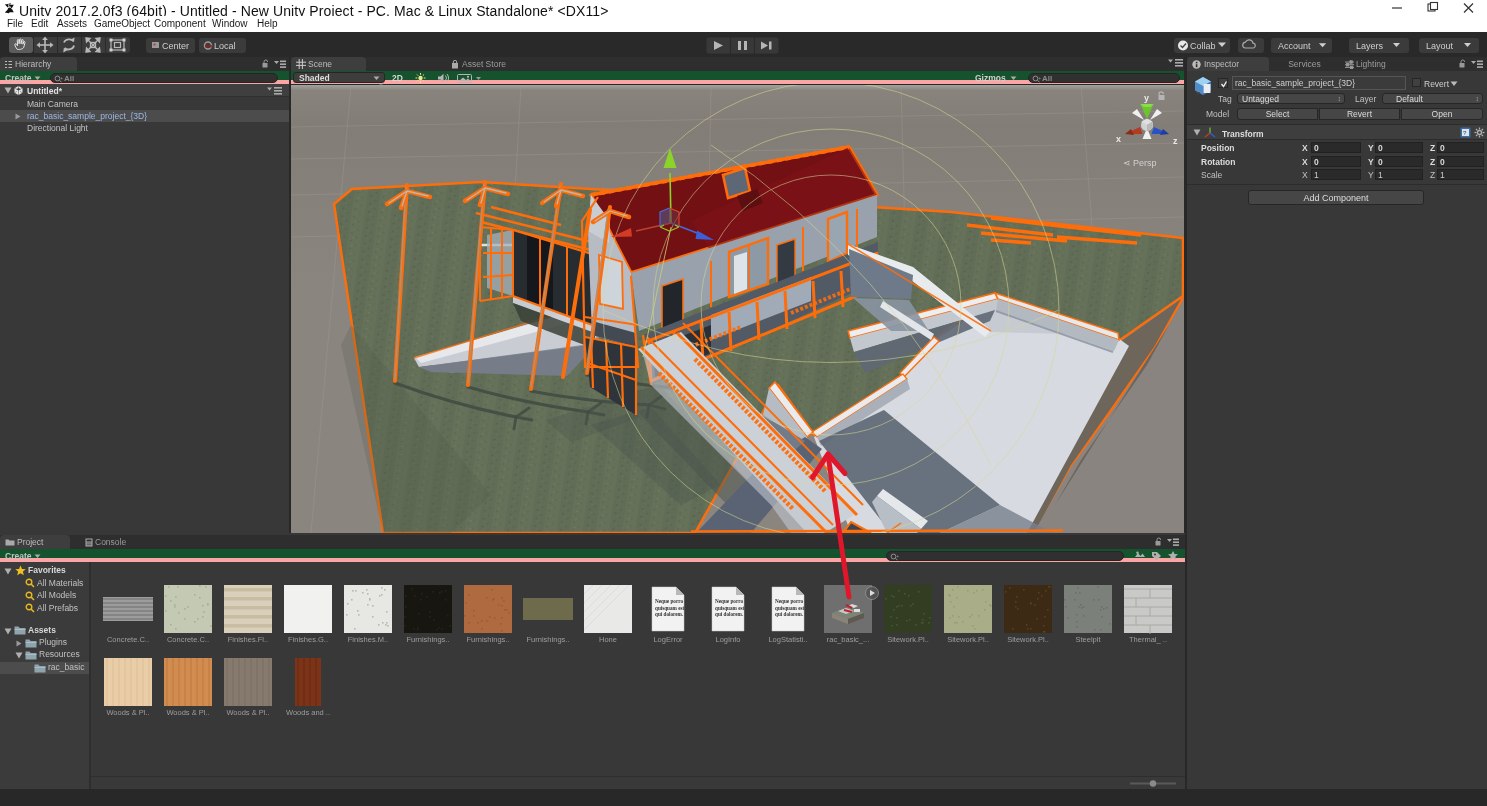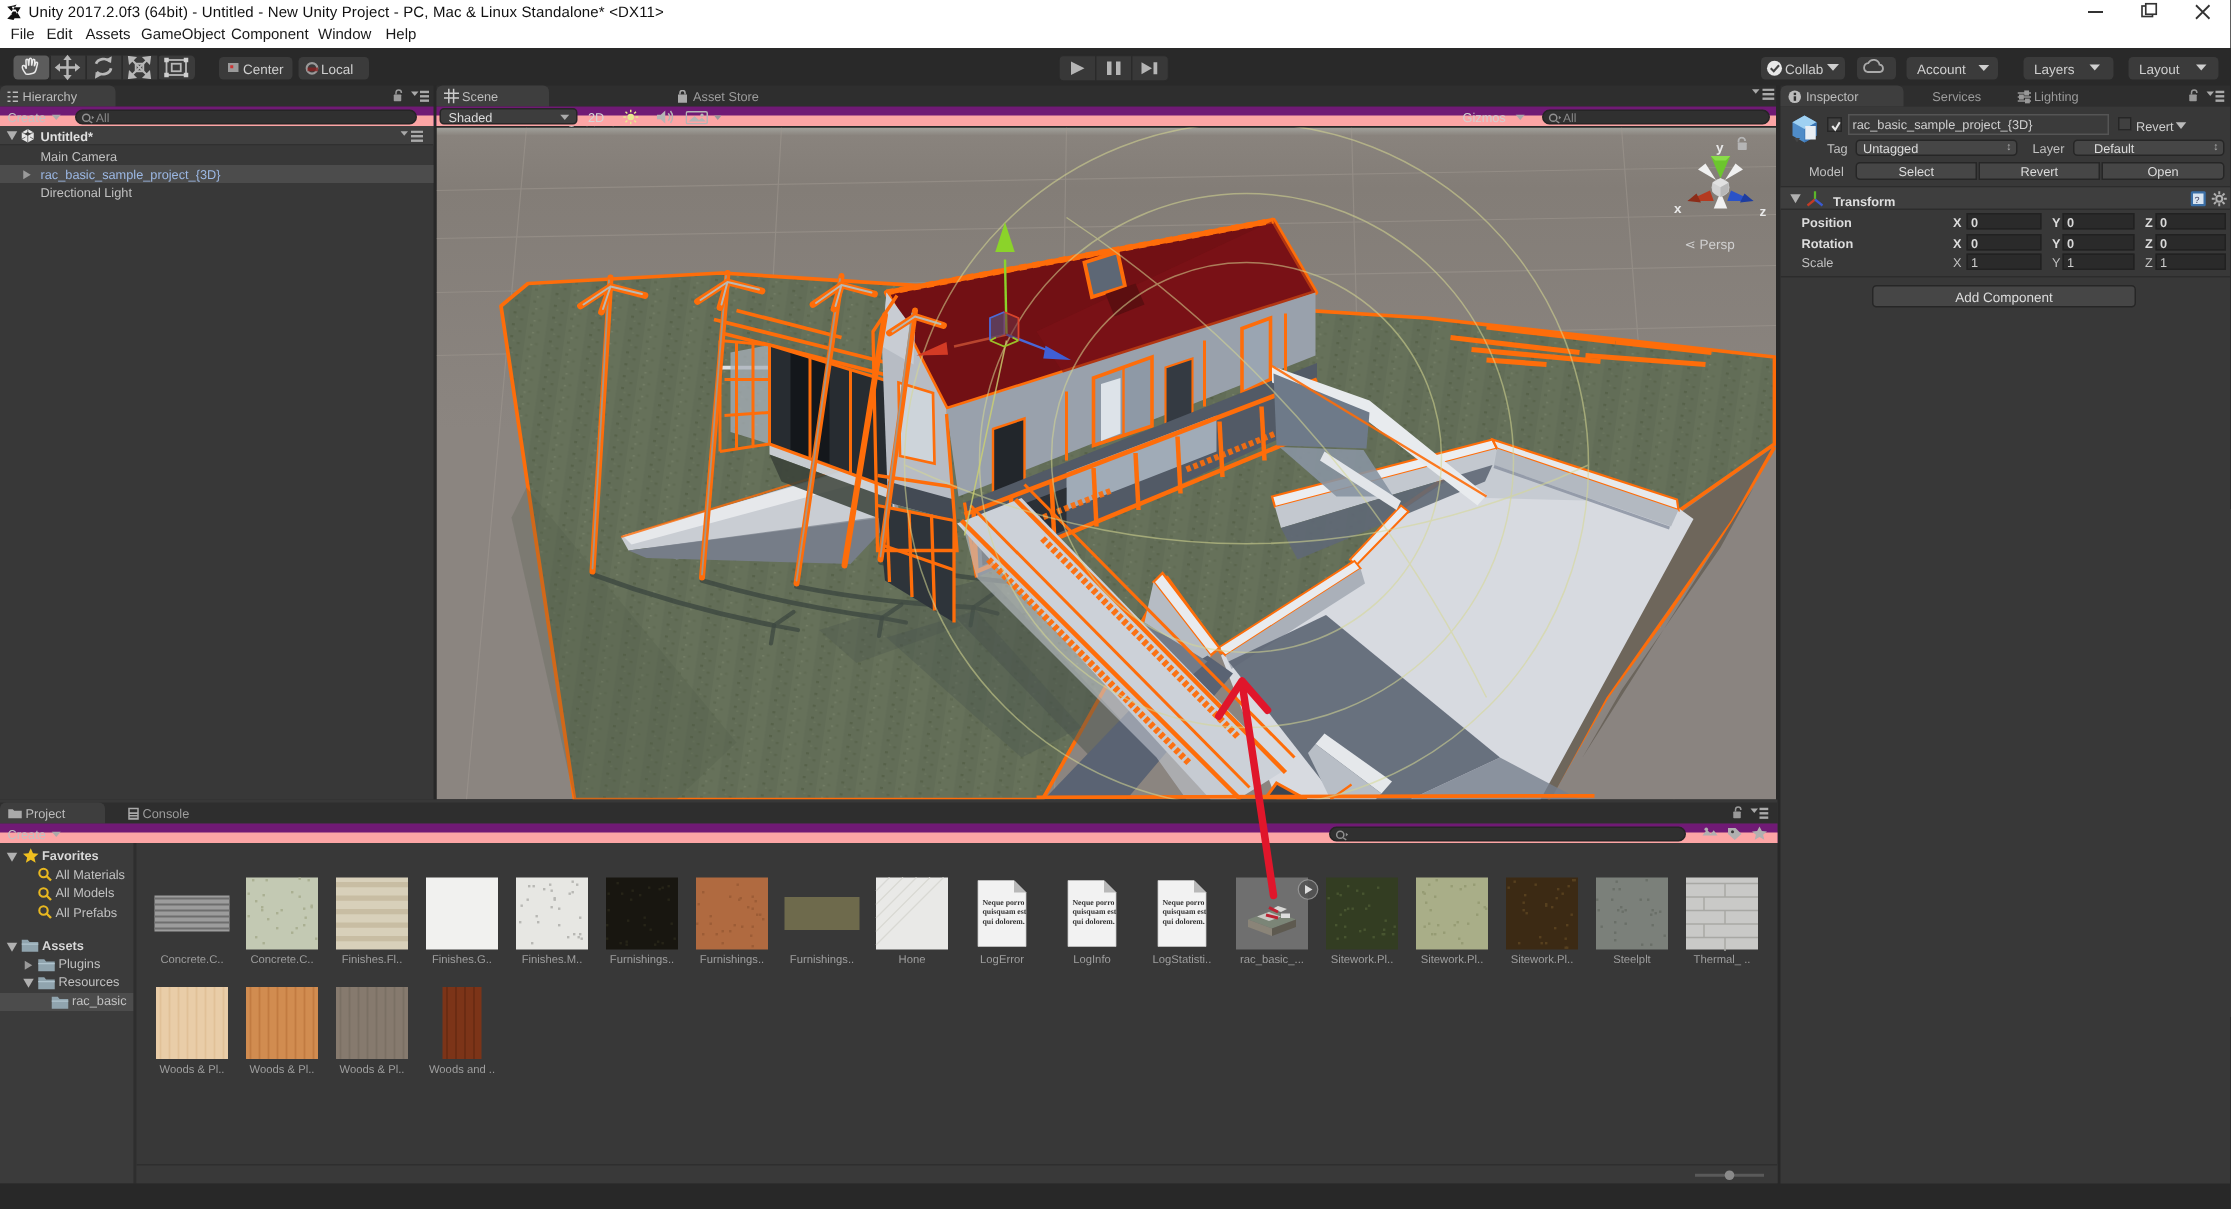--- a/index.html
+++ b/index.html
@@ -1,28 +1,28 @@
 <!DOCTYPE html>
 <html><head>
 <meta charset="utf-8">
 <style>
 * { margin:0; padding:0; box-sizing:border-box; }
 html,body { width:1487px; height:806px; overflow:hidden; background:#282828; font-family:"Liberation Sans", sans-serif; }
 .abs { position:absolute; }
 #page { position:relative; width:1487px; height:806px; }
 
-#titlebar { left:0; top:0; width:1487px; height:16px; background:#ffffff; color:#111; font-size:10px; }
+#titlebar { left:0; top:0; width:1487px; height:16px; background:#ffffff; color:#111; font-size:14px; }
 #menubar { left:0; top:16px; width:1487px; height:16px; background:#ffffff; color:#1a1a1a; font-size:10px; }
 #toolbar { left:0; top:32px; width:1487px; height:25px; background:#292929; }
 .menu-item { position:absolute; top:1.5px; }
 
 .tabbar { position:absolute; height:14px; background:#2e2e2e; }
 .tab { position:absolute; top:0; height:14px; background:#3e3e3e; border-radius:4px 4px 0 0; color:#bdbdbd; font-size:8.5px; line-height:14px; text-align:center; }
 .tab.inactive { background:transparent; color:#9c9c9c; }
-.subbar { position:absolute; height:13px; background:#701a75; border-bottom:7px solid #fca5a5; }
+.subbar { position:absolute; height:13px; background:#14532d; border-bottom:4px solid #fca5a5;font-weight:bold; }
 .panelbg { position:absolute; background:#383838; }
 .rowtext { color:#c2c2c2; font-size:8.5px; line-height:12px; white-space:nowrap; }
 .srch { position:absolute; background:#303030; border:1px solid #252525; border-radius:6px; height:10px; color:#8a8a8a; font-size:8px; line-height:9px; padding-left:13px; }
 .ddbtn { position:absolute; background:#464646; border:1px solid #262626; border-radius:3px; color:#ddd; font-size:8.5px; text-align:center; }
 .fld { position:absolute; background:#2a2a2a; border:1px solid #212121; color:#ccc; font-size:8.5px; padding-left:2px; }
 </style>
 </head>
 <body>
 <div id="page">
 

